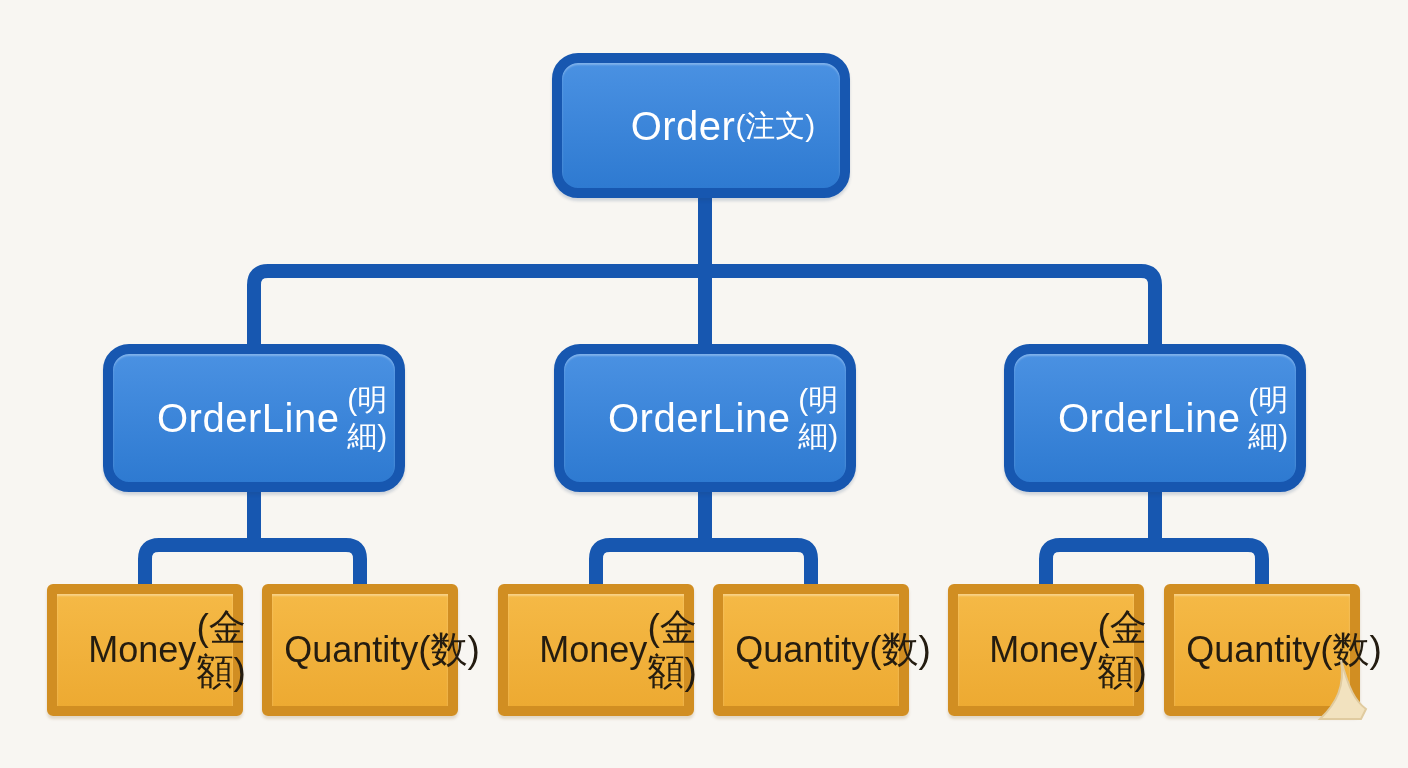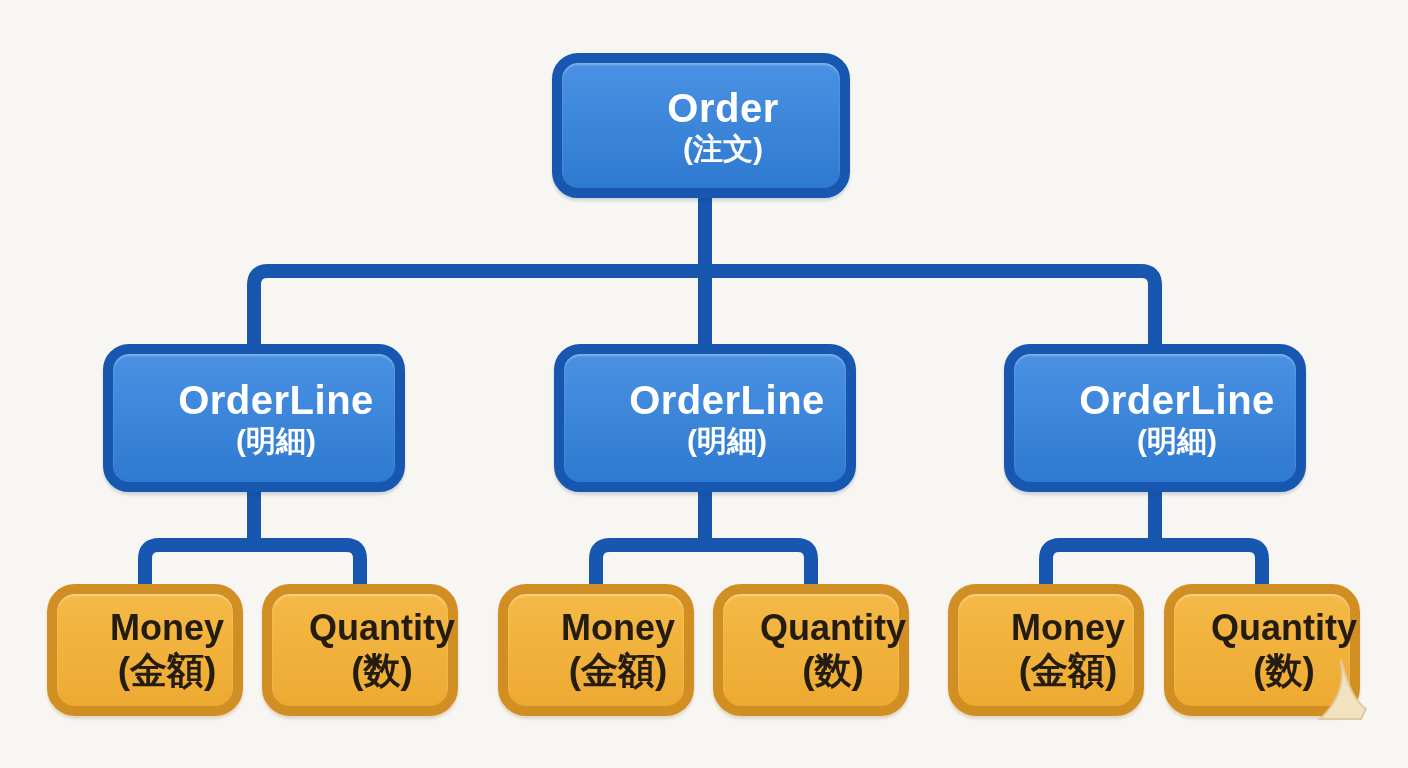--- a/index.html
+++ b/index.html
@@ -35,39 +35,39 @@
   .curl-layer{
     position:absolute;
     inset:0;
     z-index:3;
     pointer-events:none;
   }
   .node{
     position:absolute;
     z-index:2;
     display:flex;
-    flex-direction:column;
+    flex-direction:row;
     align-items:center;
     justify-content:center;
     text-align:center;
     box-sizing:border-box;
-    font-weight:bold;
+    font-weight:normal;
     padding-left:44px;
   }
   .node.blue{
     background:linear-gradient(180deg,var(--blue_fill_top),var(--blue_fill_bottom));
     border:10px solid var(--blue_border);
     border-radius:26px;
     color:var(--blue_text);
     box-shadow:0 3px 3px rgba(30,60,110,0.18), inset 0 2px 2px rgba(255,255,255,0.30);
   }
   .node.orange{
     background:linear-gradient(180deg,var(--orange_fill_top),var(--orange_fill_bottom));
     border:10px solid var(--orange_border);
-    border-radius:28px;
+    border-radius:6px;
     color:var(--orange_text);
     box-shadow:0 3px 3px rgba(120,80,10,0.18), inset 0 2px 2px rgba(255,255,255,0.35);
   }
   .node .title-en{display:block;line-height:1.15;}
   .node .title-ja{display:block;line-height:1.2;}
   .node.blue .title-en{font-size:40px;letter-spacing:0.5px;}
   .node.blue .title-ja{font-size:30px;}
   .node.orange .title-en{font-size:36px;}
   .node.orange .title-ja{font-size:37px;}
 

